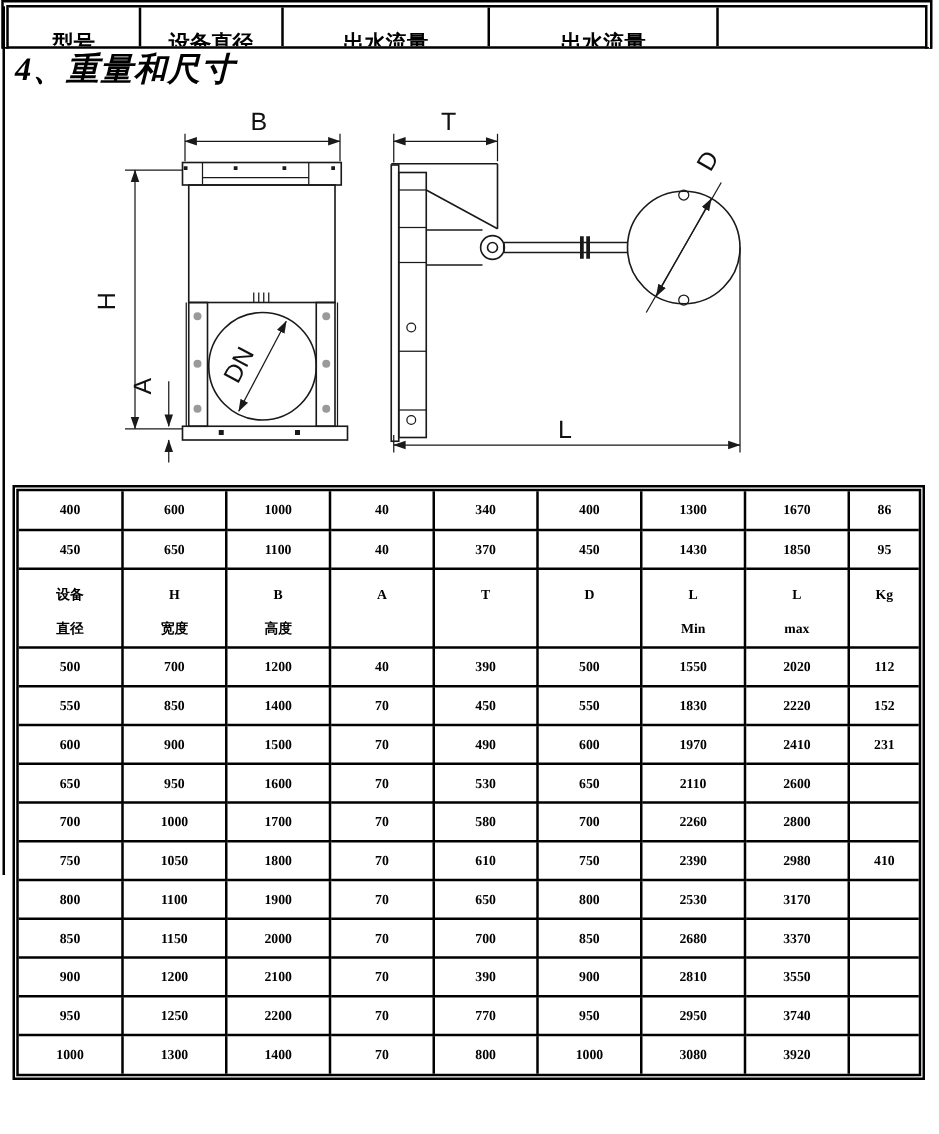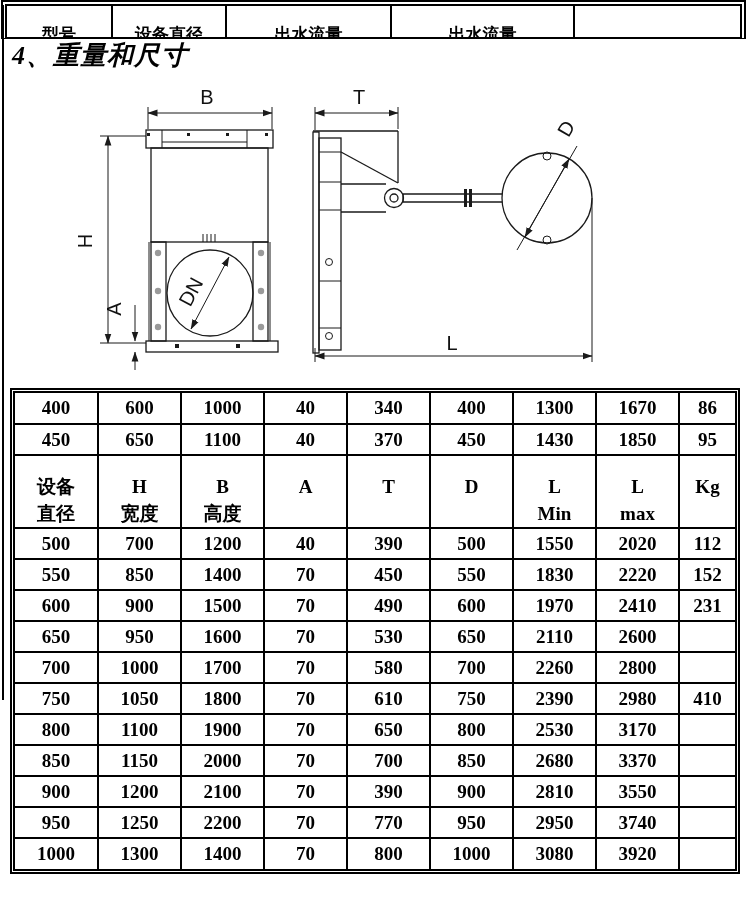--- a/index.html
+++ b/index.html
@@ -29,29 +29,29 @@
   svg .thin{stroke:#1a1a1a;stroke-width:1;fill:none;}
   svg .dim{stroke:#1a1a1a;stroke-width:1;fill:none;}
   svg text{font-family:"Liberation Sans","DejaVu Sans",sans-serif;font-size:20px;fill:#111;}
   svg .blt{fill:#1a1a1a;stroke:none;}
   svg .gry{fill:#9a9a9a;stroke:none;}
 
   
   .dim-table-wrap{position:absolute;left:10px;top:388px;width:730px;box-sizing:border-box;
                   border:5px double #000;background:#fff;}
   table.dim{border-collapse:collapse;table-layout:fixed;width:100%;
-            font-family:"Liberation Serif","DejaVu Serif",serif;font-weight:bold;font-size:19px;}
+            font-family:"Liberation Serif","DejaVu Serif",serif;font-weight:bold;font-size:11px;}
   table.dim td{border:2px solid #000;text-align:center;overflow:hidden;padding:0;}
   table.dim tr td:first-child{border-left:none;}
   table.dim tr td:last-child{border-right:none;}
   table.dim tr:first-child td{border-top:none;}
   table.dim tr:last-child td{border-bottom:none;}
   tr.drow{height:31px;}
   tr.hrow{height:62px;}
-  tr.hrow td{vertical-align:top;padding-top:17px;line-height:27px;}
+  tr.hrow td{vertical-align:top;padding-top:7px;line-height:27px;}
 </style>
 </head>
 <body>
 
 <div class="page">
 
   <div class="top-table">
     <div class="tt-cell">
       <span>型号</span>
       </div>

